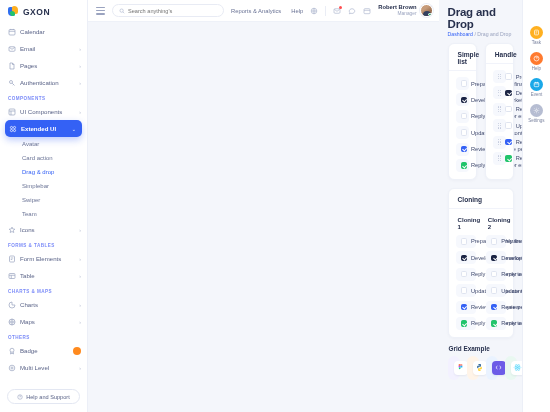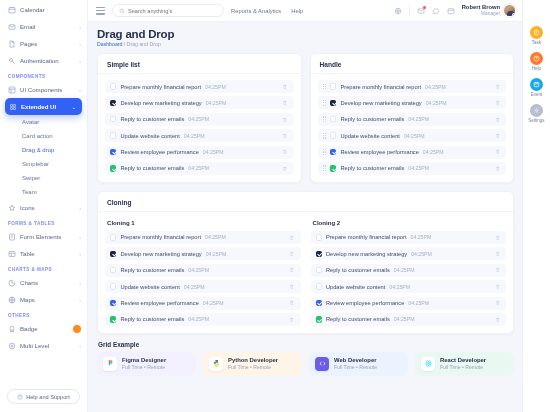--- a/index.html
+++ b/index.html
@@ -55,21 +55,21 @@
   }
   .help-wrap { padding: 6px 7px 8px; }
   .help-btn {
     border: 1px solid #e3e7f2; border-radius: 12px; height: 15px;
     display: flex; align-items: center; justify-content: center; gap: 3px;
     font-size: 5.6px; color: #5b6488; cursor: pointer; background: #fff;
   }
   .help-btn svg { width: 6px; height: 6px; color: #8d97b8; }
 
   
-  .main { flex: 1; display: flex; flex-direction: column; min-width: 0; }
+  .main { flex: 1; display: flex; flex-direction: row; min-width: 0; }
   .topbar {
     height: 22px; background: #fff; display: flex; align-items: center;
     padding: 0 6px 0 8px; gap: 7px; border-bottom: 1px solid #eef1f8;
   }
   .burger { width: 9px; height: 8px; display: flex; flex-direction: column; justify-content: space-between; cursor: pointer; }
   .burger i { height: 1.2px; background: #9aa3bf; border-radius: 1px; display: block; }
   .search {
     width: 112px; height: 13px; border: 1px solid #e8ebf4; border-radius: 9px;
     display: flex; align-items: center; gap: 3px; padding: 0 6px;
   }
@@ -174,20 +174,28 @@
   }
   .rail-ico svg { width: 7px; height: 7px; display: block; }
   .rail-lbl { font-size: 4.5px; color: #7a839f; }
 </style>
 </head>
 <body>
 
 <div class="app">
 
   <aside class="sidebar">
+    <div class="brand">
+      <span class="brand-mark">
+          <i class="bm1"></i>
+          <i class="bm2"></i>
+          <i class="bm3"></i>
+        </span>
+      <span class="brand-name">GXON</span>
+    </div>
 
     <nav class="nav">
       <div class="nav-item">
         <span class="ico">
             <svg viewBox="0 0 16 16" fill="none" stroke="currentColor" stroke-width="1.4">
               <rect x="2" y="3" width="12" height="11" rx="2"></rect>
               <path d="M2 6.5h12M5.5 1.8v2M10.5 1.8v2"></path>
             </svg>
           </span>
         <span class="nav-label">Calendar</span>

